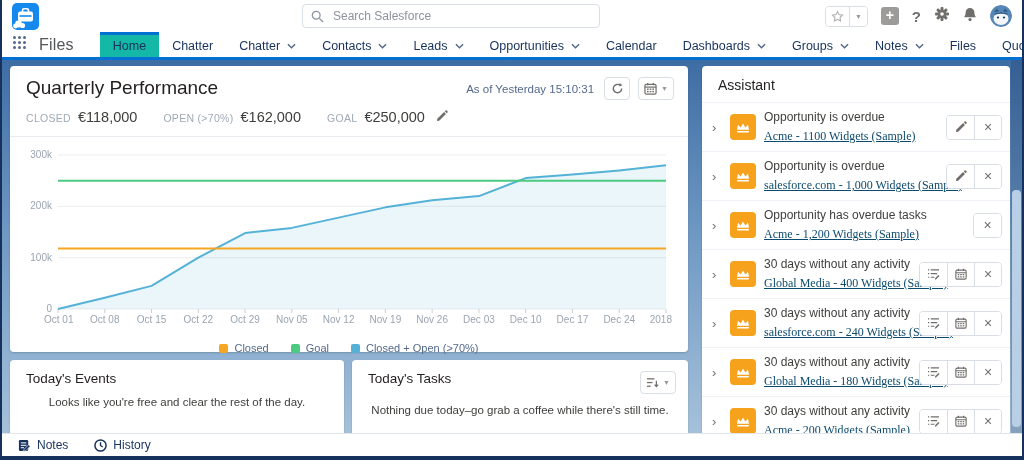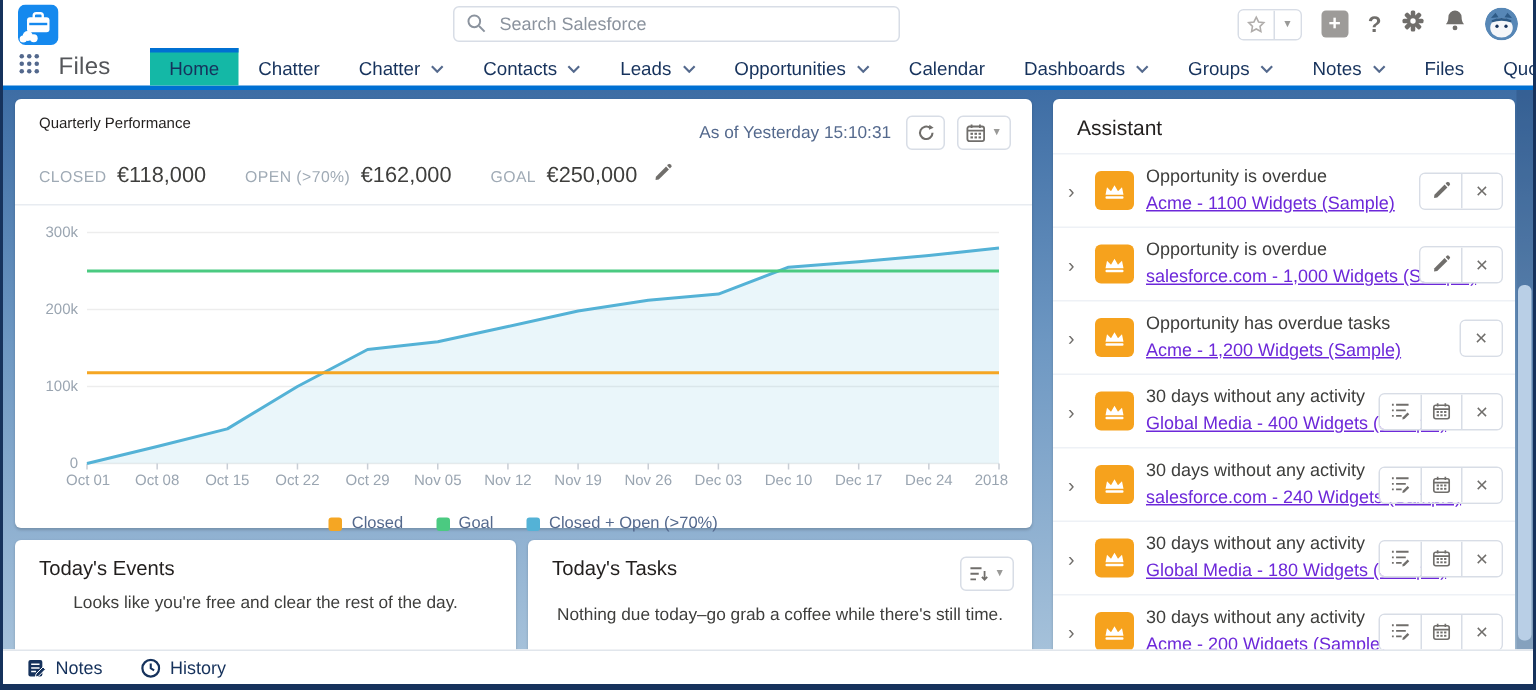--- a/index.html
+++ b/index.html
@@ -41,21 +41,21 @@
     background:
       radial-gradient(circle at 120px 40px, rgba(255,255,255,.10) 0 22px, transparent 23px),
       radial-gradient(circle at 500px 120px, rgba(255,255,255,.07) 0 30px, transparent 31px),
       radial-gradient(circle at 860px 60px, rgba(255,255,255,.08) 0 18px, transparent 19px),
       linear-gradient(180deg,#3e6da4 0%,#6d97c2 45%,#a5c1da 100%);
   }
   .card { background:#fff; border-radius:4px; box-shadow:0 1px 2px rgba(0,0,0,.18); position:absolute; }
   
   .perf-card { left:8px; top:6px; width:678px; height:286px; }
   .perf-header { display:flex; align-items:flex-start; padding:11px 14px 0 16px; }
-  .perf-title { font-size:10px; color:#221f1e; }
+  .perf-title { font-size:19px; color:#221f1e; }
   .perf-right { margin-left:auto; display:flex; align-items:center; gap:8px; }
   .asof { font-size:11.5px; color:#54698d; margin-right:2px; }
   .icon-btn { height:23px; min-width:26px; border:1px solid #d8dde6; border-radius:4px; background:#fff;
     display:flex; align-items:center; justify-content:center; gap:4px; padding:0 5px; cursor:pointer; }
   .kpi-row { display:flex; align-items:center; gap:26px; padding:8px 16px 10px 16px; border-bottom:1px solid #e8ecf1; }
   .kpi { display:flex; align-items:baseline; gap:7px; }
   .kpi-label { font-size:10.5px; color:#9faab5; letter-spacing:.3px; }
   .kpi-value { font-size:14.5px; color:#3e3e3c; }
   .chart-box { padding:4px 16px 0 16px; }
   .legend { display:flex; justify-content:center; gap:22px; margin-top:1px; }
@@ -68,21 +68,21 @@
   .mini-title { font-size:13.5px; font-weight:normal; color:#221f1e; }
   .mini-msg { text-align:center; font-size:11.5px; color:#3e3e3c; margin-top:10px; padding:0 14px; }
   
   .assistant-card { left:700px; top:6px; width:308px; height:373px; overflow:hidden; border-radius:4px 4px 0 0; }
   .assistant-title { font-size:14px; color:#221f1e; padding:11px 16px 9px 16px; }
   .a-item { display:flex; align-items:center; gap:8px; padding:7px 8px 7px 10px; border-top:1px solid #eef1f6; }
   .a-chevron { color:#706e6b; font-size:13px; width:10px; cursor:pointer; flex:none; }
   .a-icon { width:26px; height:26px; border-radius:4px; background:#f6a21d; display:flex; align-items:center; justify-content:center; flex:none; }
   .a-text { flex:1; min-width:0; }
   .a-title { font-size:12px; color:#3e3e3c; margin-bottom:2px; white-space:nowrap; }
-  .a-link { font-size:12px; color:#6d28d9; text-decoration:underline; white-space:nowrap; cursor:pointer; }
+  .a-link { font-size:12px; color:#0c4a6e; text-decoration:underline; white-space:nowrap; cursor:pointer;font-family:Liberation Serif, serif; }
   .a-actions { display:flex; flex:none; border:1px solid #d8dde6; border-radius:4px; overflow:hidden; }
   .a-btn { width:27px; height:23px; background:#fff; display:flex; align-items:center; justify-content:center; cursor:pointer; }
   .a-btn + .a-btn { border-left:1px solid #d8dde6; }
   .x-glyph { color:#706e6b; font-size:14px; line-height:1; }
   
   .scrollbar { position:absolute; right:0; top:0; width:11px; height:373px; background:rgba(22,50,92,.22); }
   .scroll-thumb { position:absolute; left:1px; width:9px; top:130px; height:237px; background:#b9cfe6; border-radius:4px; }
   
   .footer { position:absolute; left:0; right:0; top:433px; height:23px; background:#fff;
     border-top:1px solid #e1e6ec; display:flex; align-items:center; gap:26px; padding-left:16px; z-index:6; }

